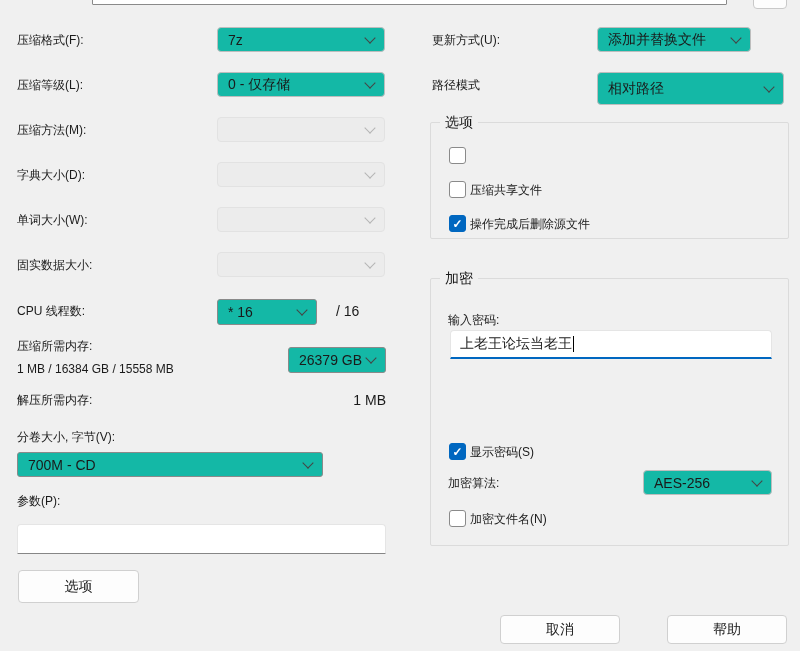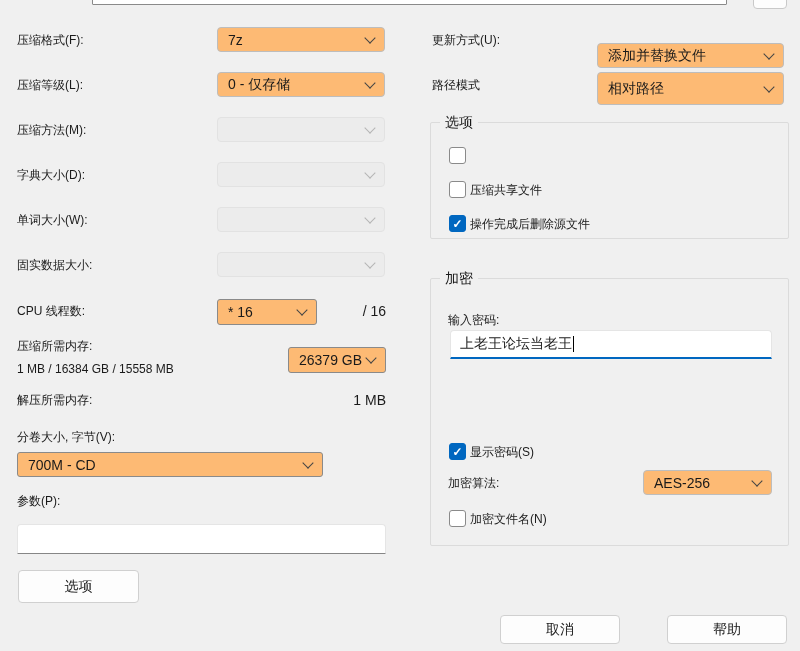--- a/index.html
+++ b/index.html
@@ -1,21 +1,21 @@
 <!DOCTYPE html>
 <html><head>
 <meta charset="utf-8">
 <style>
   html,body{margin:0;padding:0;}
   body{font-family:"Liberation Sans",sans-serif;}
   #dialog{position:relative;width:800px;height:651px;background:#f0f0f0;overflow:hidden;color:#1a1a1a;}
   .lbl{position:absolute;font-size:12px;white-space:nowrap;color:#1a1a1a;}
   .val{position:absolute;font-size:14px;white-space:nowrap;color:#1a1a1a;}
   .combo{position:absolute;display:flex;align-items:center;justify-content:space-between;
-         padding:0 10px;background:#fdba74;border:1px solid #bdbdbd;border-radius:4px;
+         padding:0 10px;background:#14b8a6;border:1px solid #bdbdbd;border-radius:4px;
          font-size:14px;box-sizing:border-box;cursor:default;}
   .combo.dark{border-color:#8a8a8a;border-radius:3px;}
   .combo.disabled{background:#ececec;border-color:#e2e2e2;color:#9a9a9a;}
   .cval{overflow:hidden;white-space:nowrap;}
   .chev{width:7px;height:7px;border-right:1.5px solid #454545;border-bottom:1.5px solid #454545;
         transform:rotate(45deg);position:relative;top:-2px;flex:0 0 auto;}
   .combo.disabled .chev{border-color:#b5b5b5;}
   .group{position:absolute;border:1px solid #dbdbdb;border-radius:2px;box-sizing:border-box;}
   .gtitle{position:absolute;top:-9px;left:9px;background:#f0f0f0;padding:0 5px;font-size:14px;}
   .cb{position:absolute;width:17px;height:17px;box-sizing:border-box;background:#fff;
@@ -78,21 +78,21 @@
   <div class="combo disabled" style="left:217px;top:252px;width:168px;height:25px">
     <span class="cval"></span>
     <span class="chev"></span>
   </div>
 
   <div class="lbl" style="left:17px;top:303px">CPU 线程数:</div>
   <div class="combo dark" style="left:217px;top:299px;width:100px;height:26px">
     <span class="cval">* 16</span>
     <span class="chev"></span>
   </div>
-  <div class="val" style="left:336px;top:303px;width:50px;text-align:right">/ 16</div>
+  <div class="val" style="left:336px;top:303px;width:50px;text-align:left">/ 16</div>
 
   <div class="lbl" style="left:17px;top:338px">压缩所需内存:</div>
   <div class="lbl" style="left:17px;top:362px">1 MB / 16384 GB / 15558 MB</div>
   <div class="combo dark" style="left:288px;top:347px;width:98px;height:26px">
     <span class="cval">26379 GB</span>
     <span class="chev"></span>
   </div>
 
   <div class="lbl" style="left:17px;top:392px">解压所需内存:</div>
   <div class="val" style="left:286px;top:392px;width:100px;text-align:right">1 MB</div>
@@ -102,21 +102,21 @@
     <span class="cval">700M - CD</span>
     <span class="chev"></span>
   </div>
 
   <div class="lbl" style="left:17px;top:493px">参数(P):</div>
   <div class="tinput" style="left:17px;top:518px;width:369px;height:30px"></div>
 
   <div class="btn" style="left:18px;top:570px;width:121px;height:33px">选项</div>
 
   <div class="lbl" style="left:432px;top:32px">更新方式(U):</div>
-  <div class="combo" style="left:597px;top:43px;width:187px;height:25px">
+  <div class="combo" style="left:597px;top:27px;width:154px;height:25px">
     <span class="cval">添加并替换文件</span>
     <span class="chev"></span>
   </div>
 
   <div class="lbl" style="left:432px;top:77px">路径模式</div>
   <div class="combo" style="left:597px;top:72px;width:187px;height:33px">
     <span class="cval">相对路径</span>
     <span class="chev"></span>
   </div>
 

